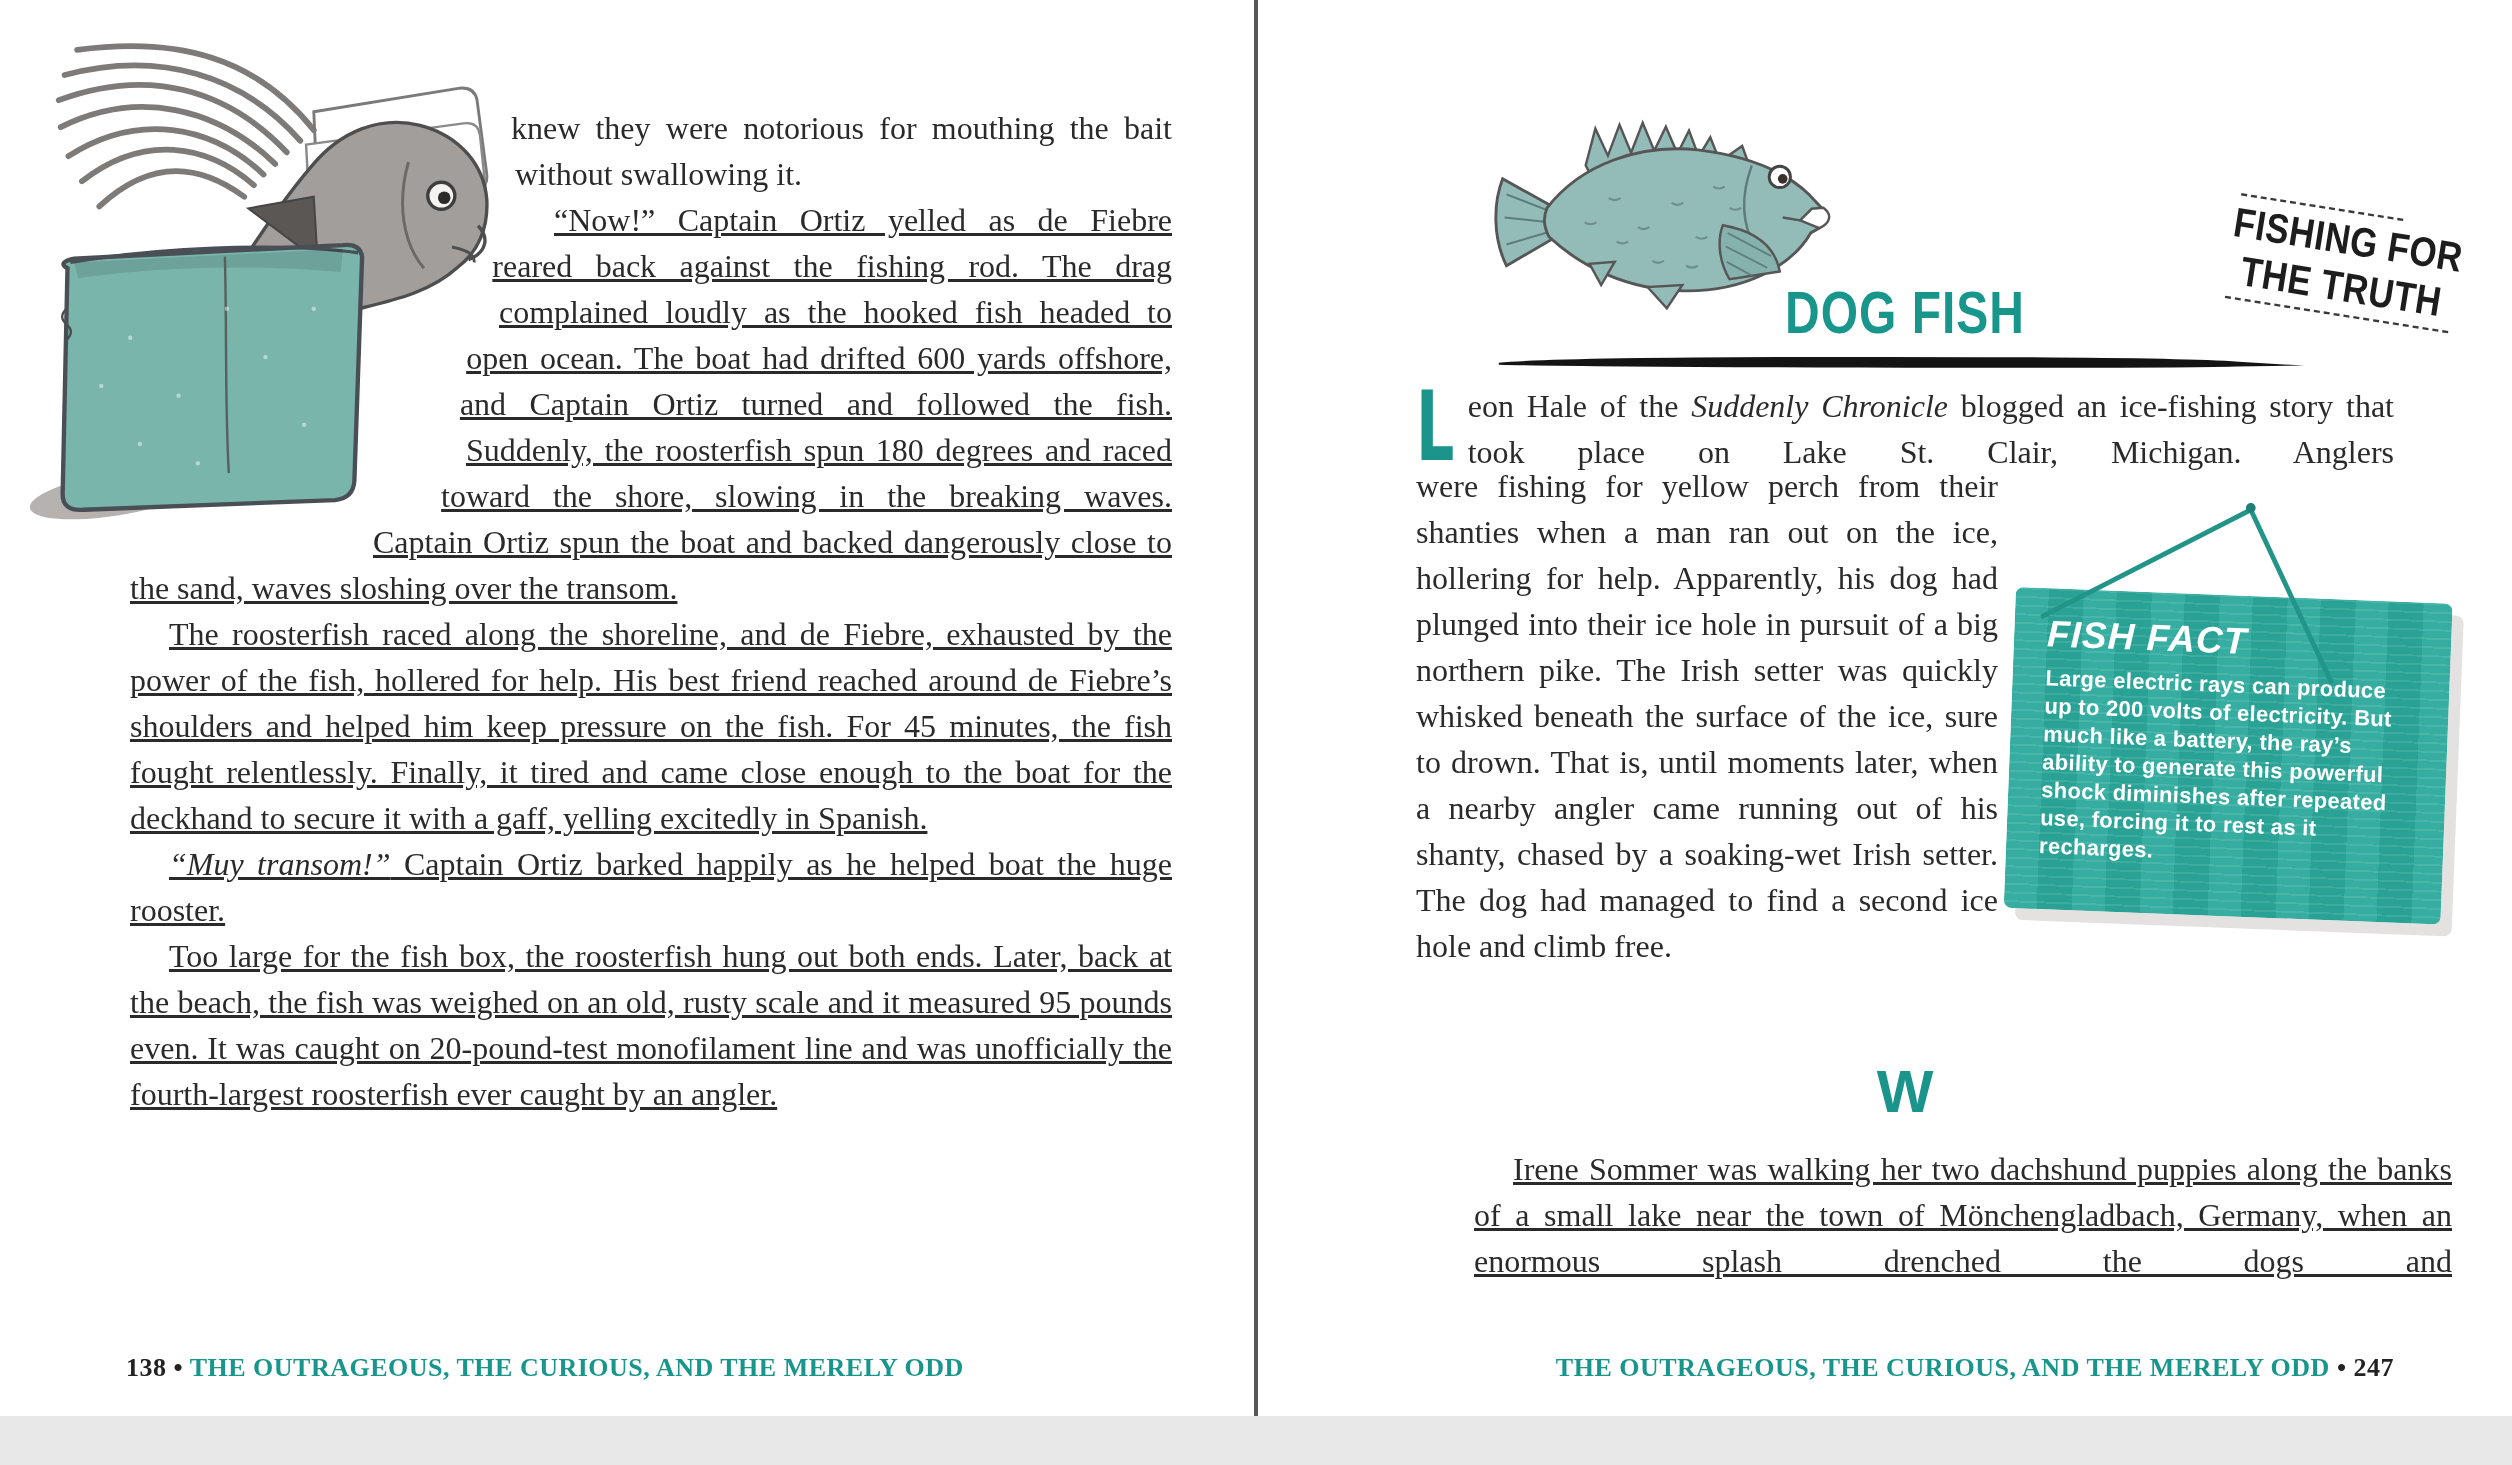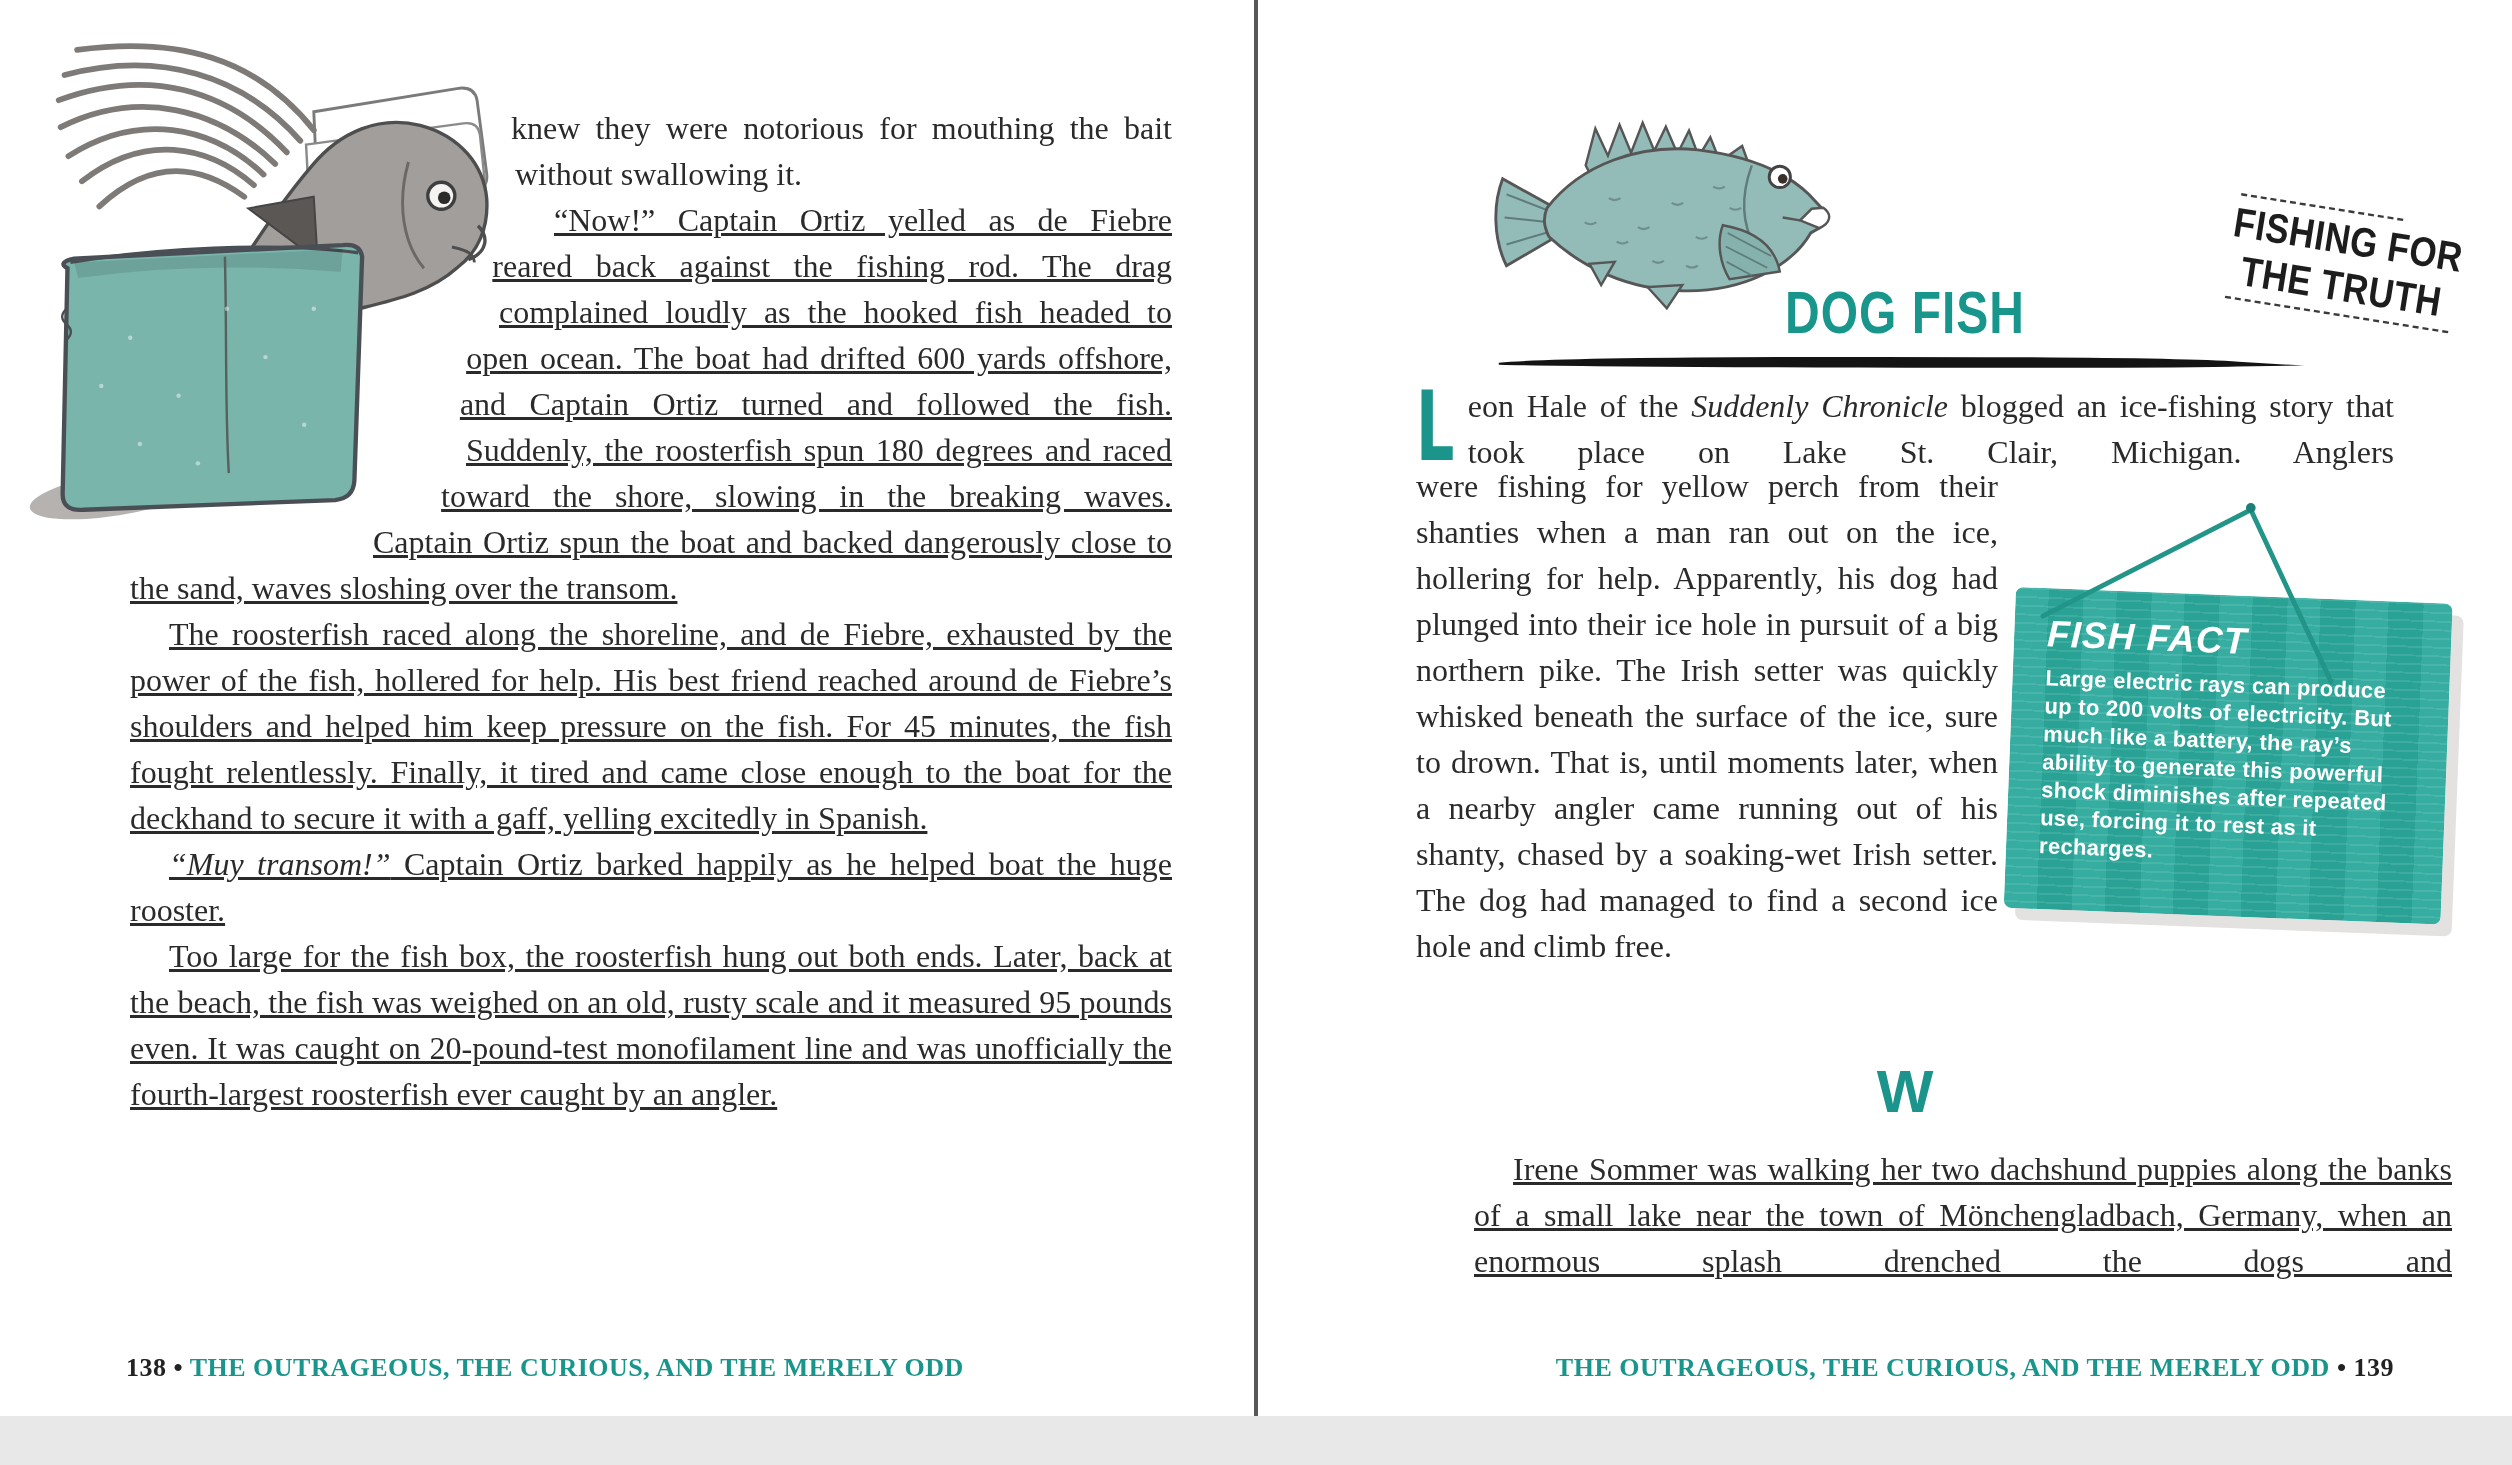--- a/index.html
+++ b/index.html
@@ -237,17 +237,17 @@
       <div class="sign-body">Large electric rays can produce up to 200 volts of electricity. But much like a battery, the ray’s ability to generate this powerful shock diminishes after repeated use, forcing it to rest as it recharges.</div>
     </div>
   </div>
 
   <div class="section-divider">W</div>
 
   <div class="bodytext rp-p2">
     <p class="indent">Irene Sommer was walking her two dachshund puppies along the banks of a small lake near the town of Mönchengladbach, Germany, when an enormous splash drenched the dogs and</p>
   </div>
 
-  <div class="footer footer-right"><span class="ftitle">THE OUTRAGEOUS, THE CURIOUS, AND THE MERELY ODD</span><span class="sep"> </span><span class="sep">•</span><span class="sep"> </span><span class="num">139</span>
+  <div class="footer footer-right"><span class="ftitle">THE OUTRAGEOUS, THE CURIOUS, AND THE MERELY ODD</span><span class="sep"> </span><span class="sep">•</span><span class="sep"> </span><span class="num">247</span>
   </div>
 
 </div>
 
 
 </body></html>

